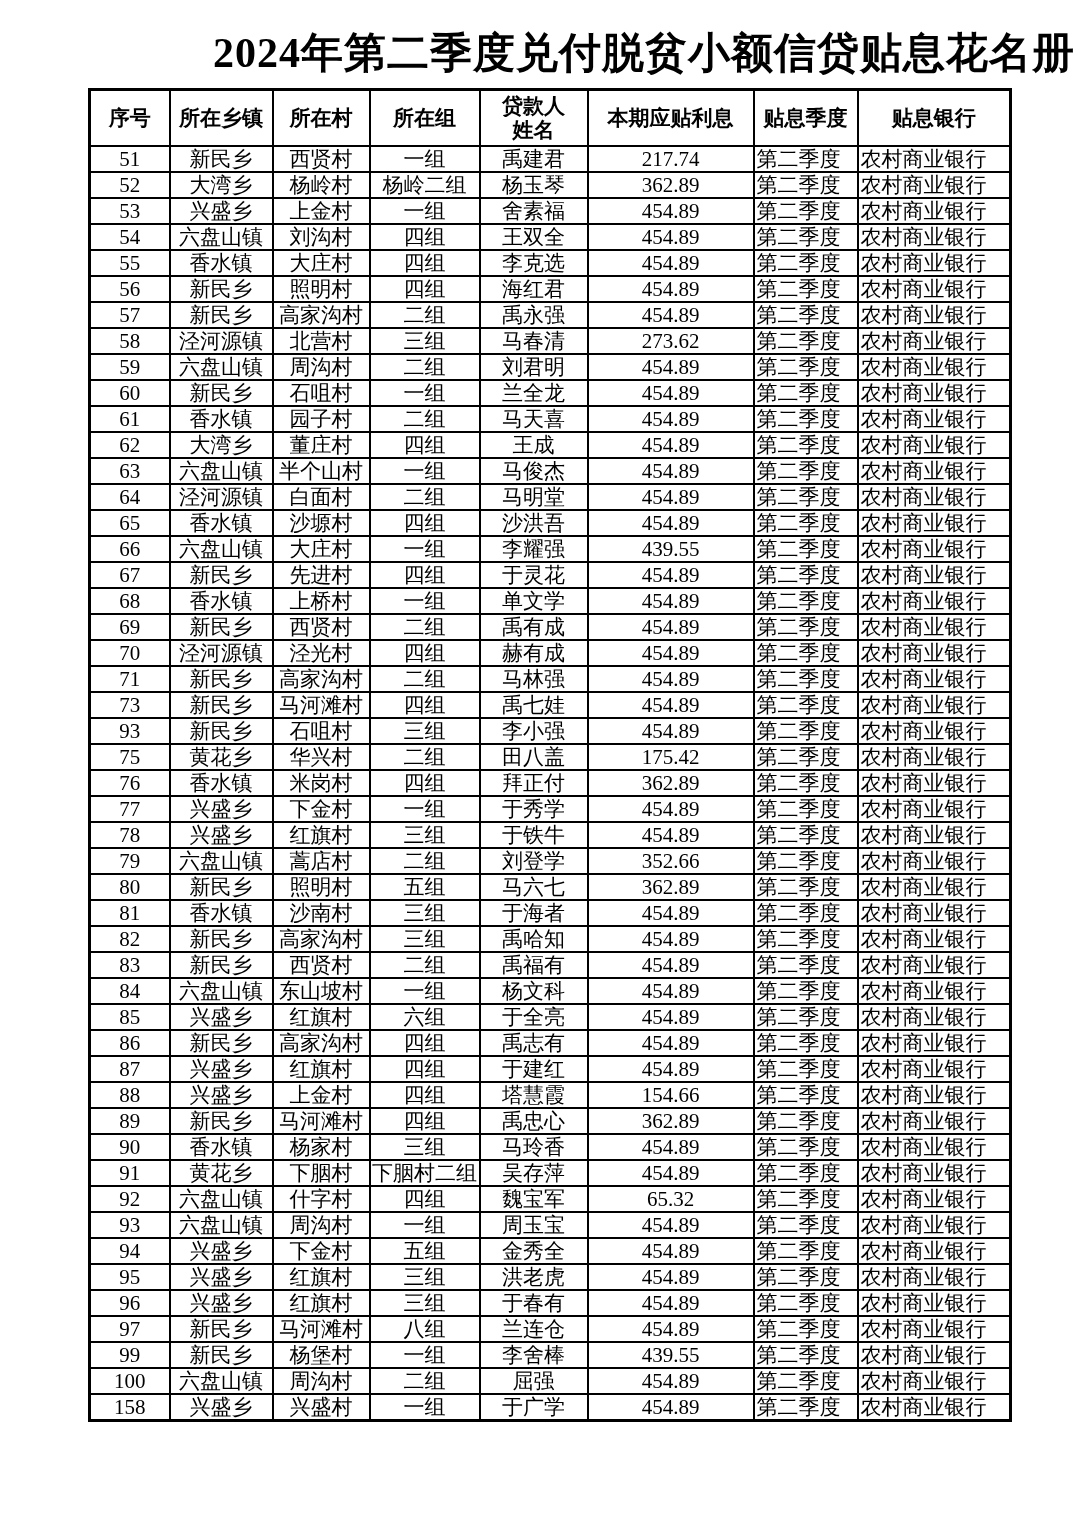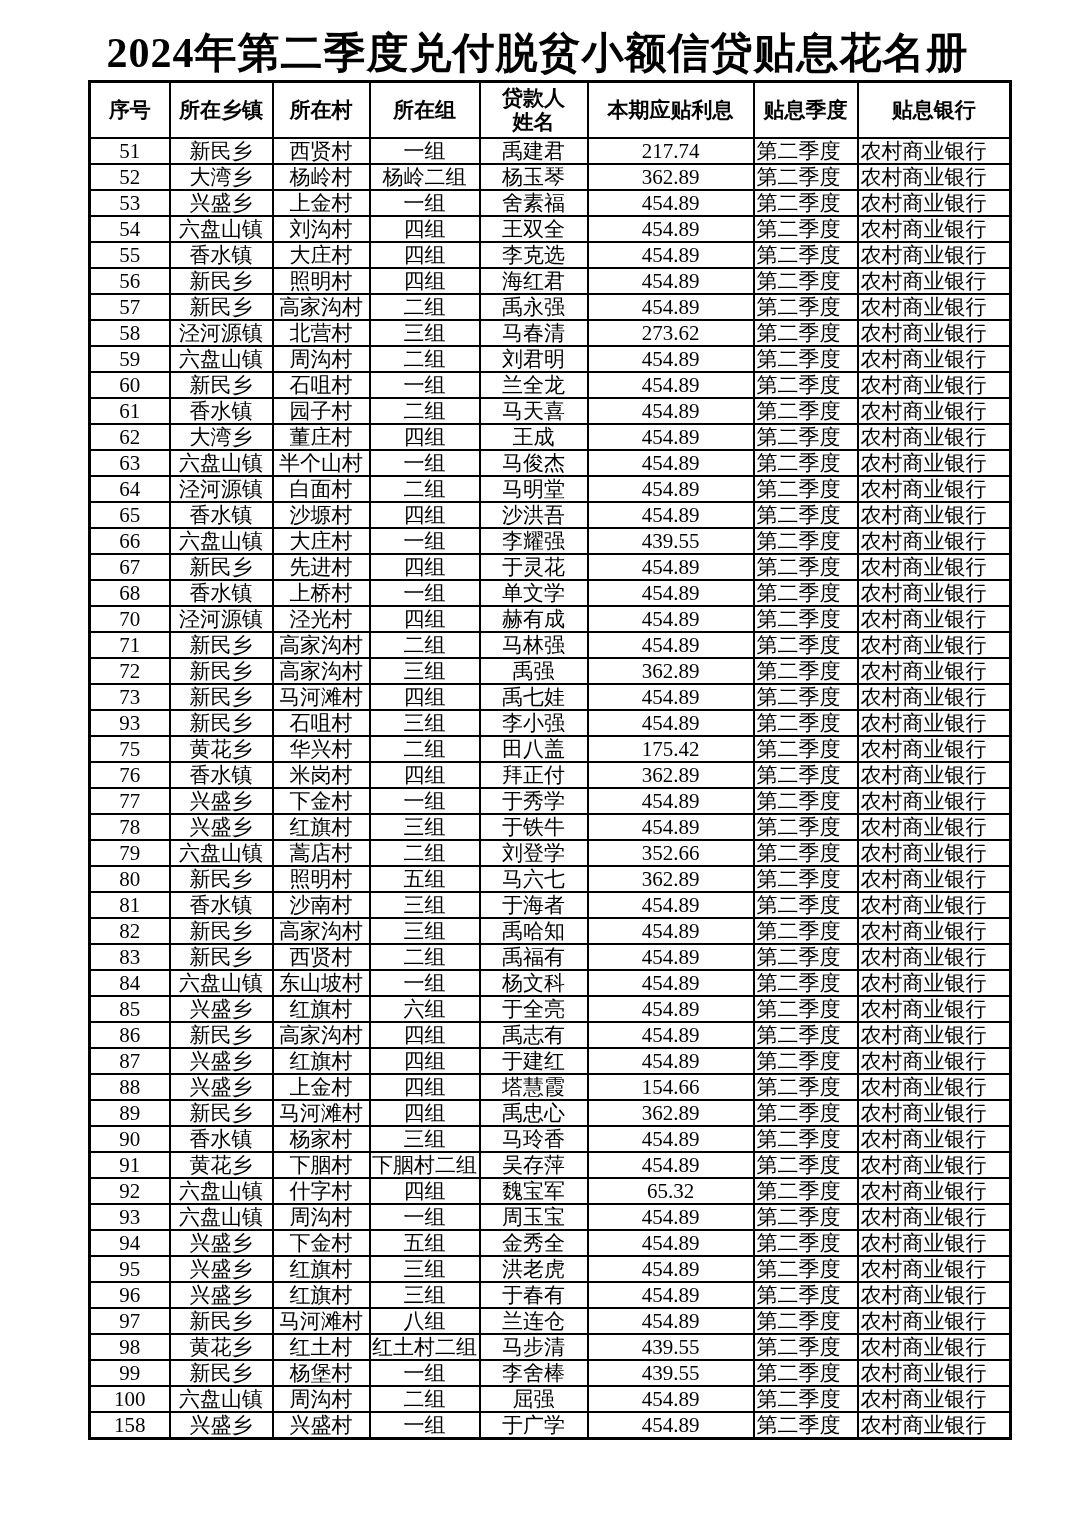--- a/index.html
+++ b/index.html
@@ -16,33 +16,33 @@
   }
   .page {
     width: 1075px;
     height: 1519px;
     background: #ffffff;
     overflow: hidden;
   }
   .doc-title {
     margin: 0;
     padding-top: 30px;
-    text-align: center;
+    text-align: right;
     font-size: 42px;
     font-weight: bold;
     letter-spacing: 1px;
     line-height: 1.1;
     white-space: nowrap;
   }
   table.roster {
     border-collapse: collapse;
     table-layout: fixed;
     width: 921px;
     margin-left: 88px;
-    margin-top: 4px;
+    margin-top: 12px;
     border: 3px solid #000000;
   }
   table.roster th, table.roster td {
     border: 2px solid #000000;
     padding: 0;
     text-align: center;
     vertical-align: middle;
     overflow: hidden;
     white-space: nowrap;
   }
@@ -278,46 +278,46 @@
           <td class="col0">68</td>
           <td class="col1">香水镇</td>
           <td class="col2">上桥村</td>
           <td class="col3">一组</td>
           <td class="col4">单文学</td>
           <td class="col5">454.89</td>
           <td class="col6">第二季度</td>
           <td class="col7">农村商业银行</td>
         </tr>
         <tr>
+          <td class="col0">69</td>
+          <td class="col1">新民乡</td>
+          <td class="col2">西贤村</td>
+          <td class="col3">二组</td>
+          <td class="col4">禹有成</td>
+          <td class="col5">454.89</td>
+          <td class="col6">第二季度</td>
+          <td class="col7">农村商业银行</td>
+        </tr>
+        <tr>
           <td class="col0">70</td>
           <td class="col1">泾河源镇</td>
           <td class="col2">泾光村</td>
           <td class="col3">四组</td>
           <td class="col4">赫有成</td>
           <td class="col5">454.89</td>
           <td class="col6">第二季度</td>
           <td class="col7">农村商业银行</td>
         </tr>
         <tr>
           <td class="col0">71</td>
           <td class="col1">新民乡</td>
           <td class="col2">高家沟村</td>
           <td class="col3">二组</td>
           <td class="col4">马林强</td>
           <td class="col5">454.89</td>
-          <td class="col6">第二季度</td>
-          <td class="col7">农村商业银行</td>
-        </tr>
-        <tr>
-          <td class="col0">72</td>
-          <td class="col1">新民乡</td>
-          <td class="col2">高家沟村</td>
-          <td class="col3">三组</td>
-          <td class="col4">禹强</td>
-          <td class="col5">362.89</td>
           <td class="col6">第二季度</td>
           <td class="col7">农村商业银行</td>
         </tr>
         <tr>
           <td class="col0">73</td>
           <td class="col1">新民乡</td>
           <td class="col2">马河滩村</td>
           <td class="col3">四组</td>
           <td class="col4">禹七娃</td>
           <td class="col5">454.89</td>
@@ -558,30 +558,20 @@
           <td class="col0">97</td>
           <td class="col1">新民乡</td>
           <td class="col2">马河滩村</td>
           <td class="col3">八组</td>
           <td class="col4">兰连仓</td>
           <td class="col5">454.89</td>
           <td class="col6">第二季度</td>
           <td class="col7">农村商业银行</td>
         </tr>
         <tr>
-          <td class="col0">98</td>
-          <td class="col1">黄花乡</td>
-          <td class="col2">红土村</td>
-          <td class="col3">红土村二组</td>
-          <td class="col4">马步清</td>
-          <td class="col5">439.55</td>
-          <td class="col6">第二季度</td>
-          <td class="col7">农村商业银行</td>
-        </tr>
-        <tr>
           <td class="col0">99</td>
           <td class="col1">新民乡</td>
           <td class="col2">杨堡村</td>
           <td class="col3">一组</td>
           <td class="col4">李舍棒</td>
           <td class="col5">439.55</td>
           <td class="col6">第二季度</td>
           <td class="col7">农村商业银行</td>
         </tr>
         <tr>

